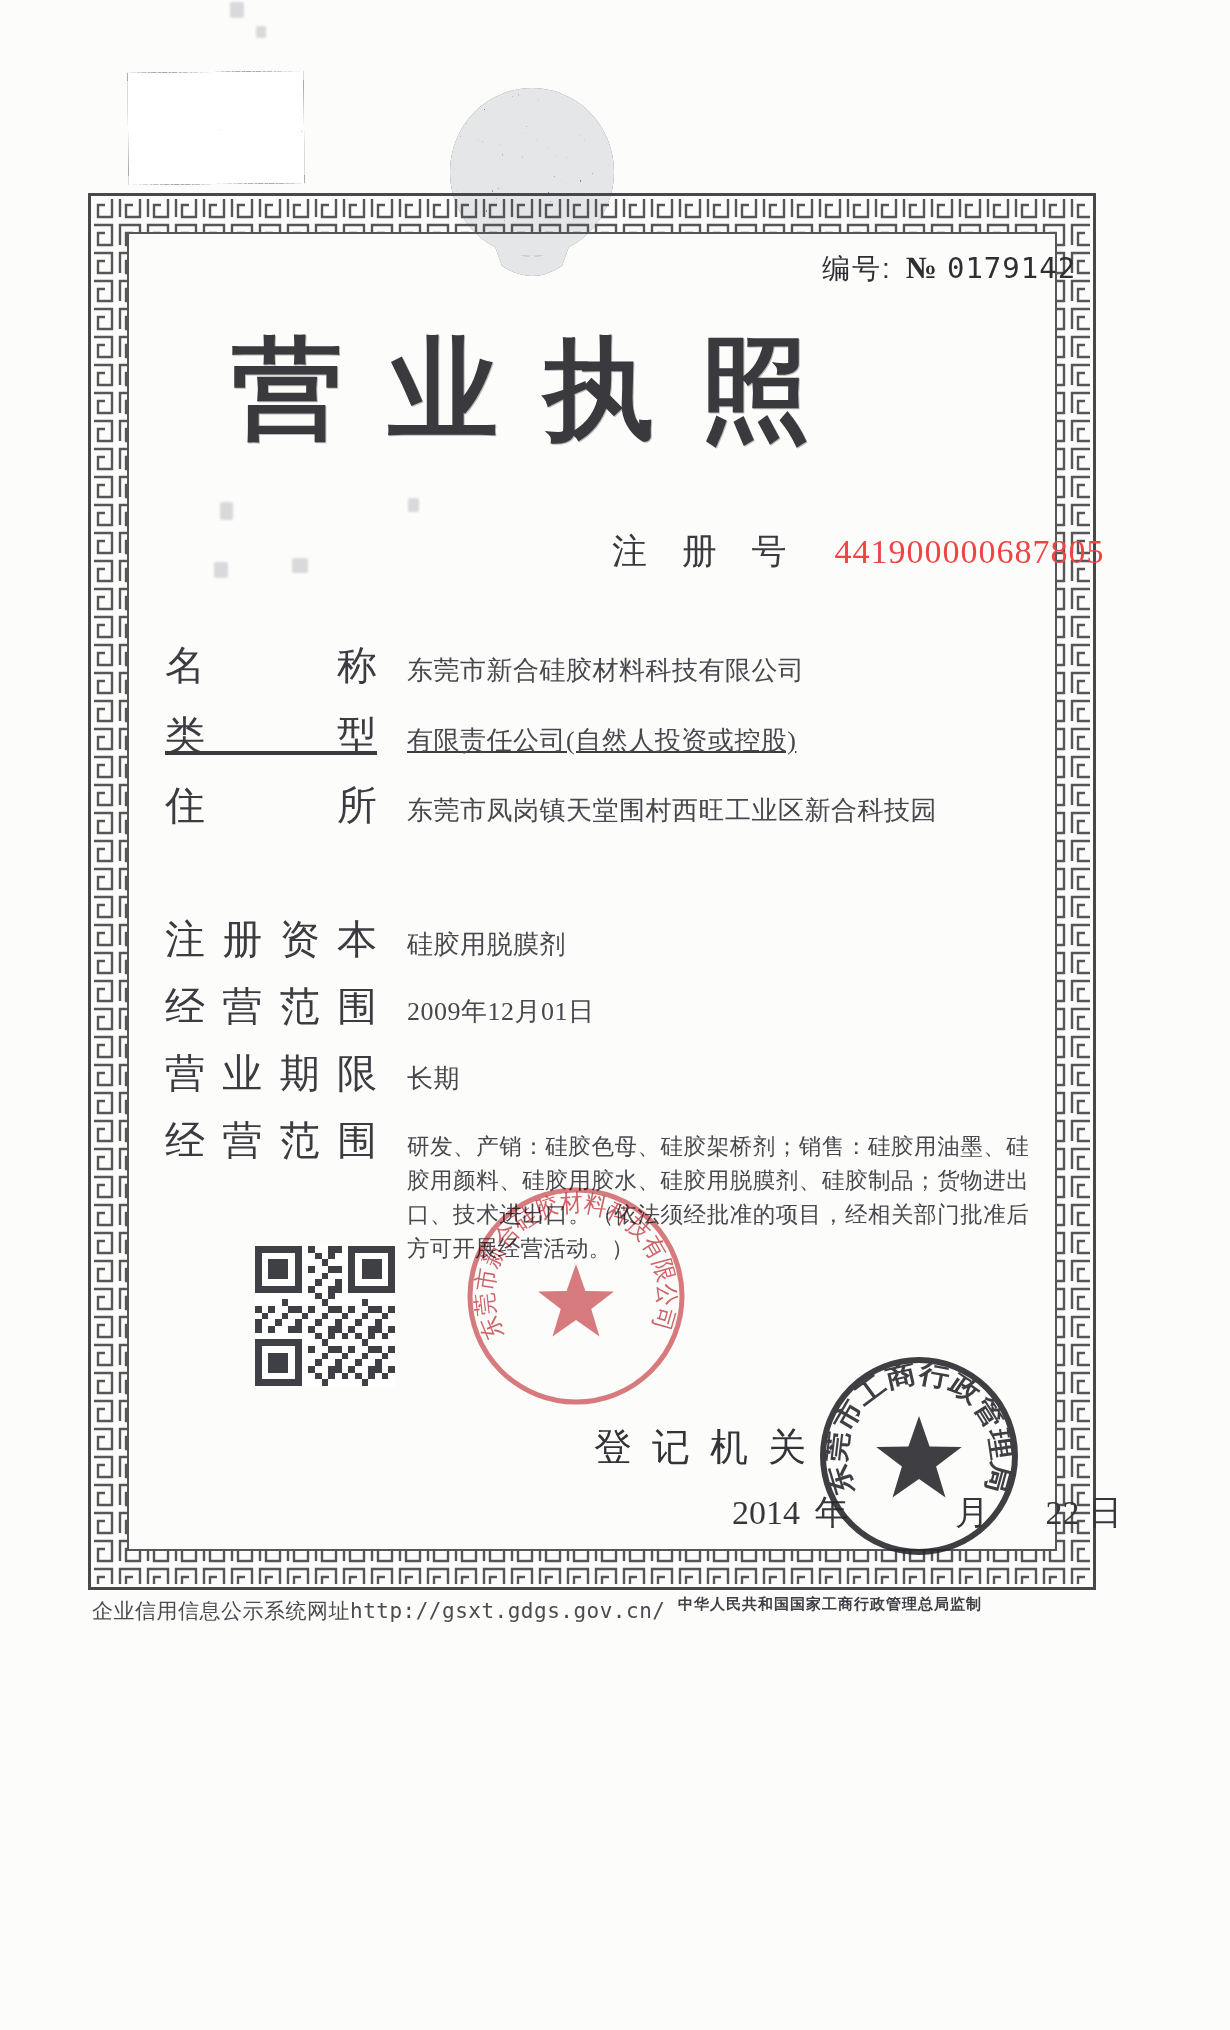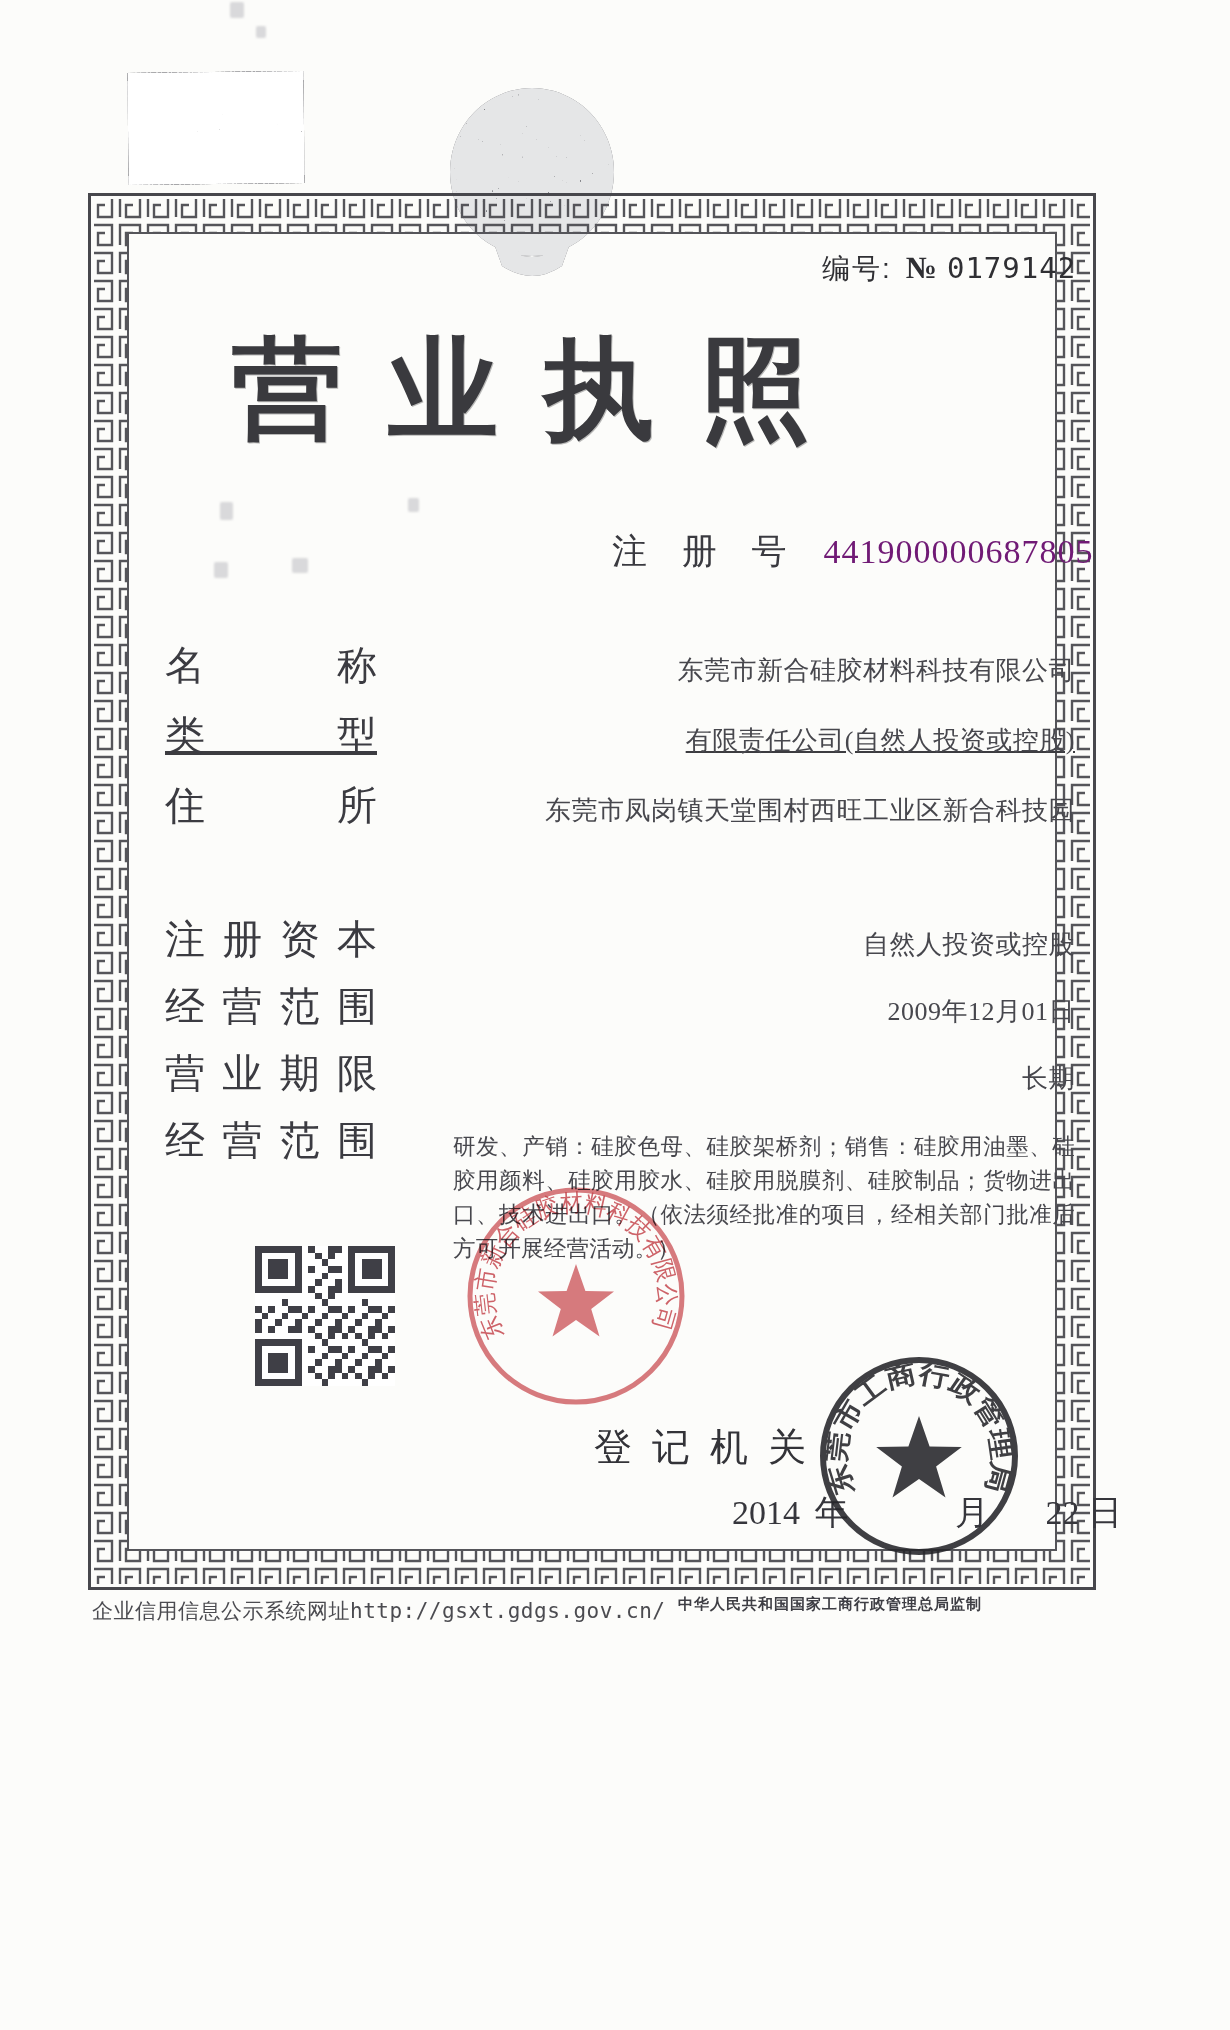--- a/index.html
+++ b/index.html
@@ -19,23 +19,23 @@
   
   .serial{left:822px;top:250px;font-size:28px;color:#2f2f33;letter-spacing:2px;white-space:nowrap;}
   .serial .nosym{font-family:"Liberation Serif",serif;font-weight:700;font-size:31px;margin:0 8px 0 14px;}
   .serial .num{font-family:"DejaVu Sans Mono",monospace;font-size:29px;letter-spacing:1px;}
 
   .title{left:212px;top:316px;width:640px;font-size:110px;font-weight:800;color:#3a3a3e;
          letter-spacing:46px;white-space:nowrap;text-shadow:1px 1px 0 rgba(60,60,60,.35);margin-left:20px;}
 
   .regno{left:612px;top:528px;display:flex;align-items:baseline;white-space:nowrap;}
   .regno .lab{font-size:35px;letter-spacing:13px;color:#3a3a40;font-family:"Liberation Serif",serif;}
-  .regno .val{font-size:34px;margin-left:24px;color:#701a75;font-family:"Liberation Serif",serif;letter-spacing:1px;}
-
-  .row{position:absolute;left:165px;width:910px;display:flex;align-items:baseline;justify-content:space-between;}
+  .regno .val{font-size:34px;margin-left:35px;color:#ef4444;font-family:"Liberation Serif",serif;letter-spacing:1px;}
+
+  .row{position:absolute;left:165px;width:910px;display:flex;align-items:baseline;}
   .row .lab{width:212px;flex:0 0 212px;font-size:40px;color:#3b3b41;font-family:"Liberation Serif",serif;
             text-align:justify;text-align-last:justify;}
   .row .val{margin-left:30px;font-size:26px;color:#47474d;font-family:"Liberation Serif",serif;letter-spacing:.5px;}
   .row.scope .val{font-size:22.5px;width:622px;line-height:34px;letter-spacing:.2px;text-align:justify;}
 
   .issuer{left:594px;top:1422px;font-size:38px;letter-spacing:20px;color:#333338;font-family:"Liberation Serif",serif;white-space:nowrap;}
   .issuedate{left:732px;top:1490px;font-size:34px;color:#36363c;font-family:"Liberation Serif",serif;white-space:nowrap;}
   .issuedate .g1{margin:0 52px 0 6px;}
   .issuedate .g2{margin:0 8px 0 46px;}
 
@@ -116,21 +116,21 @@
   <div class="row" style="top:708px;text-decoration:underline;">
     <span class="lab">类型</span>
     <span class="val">有限责任公司(自然人投资或控股)</span>
   </div>
   <div class="row" style="top:778px;">
     <span class="lab">住所</span>
     <span class="val">东莞市凤岗镇天堂围村西旺工业区新合科技园</span>
   </div>
   <div class="row" style="top:912px;">
     <span class="lab">注册资本</span>
-    <span class="val">自然人投资或控股</span>
+    <span class="val">硅胶用脱膜剂</span>
   </div>
   <div class="row" style="top:979px;">
     <span class="lab">经营范围</span>
     <span class="val">2009年12月01日</span>
   </div>
   <div class="row scope" style="top:1113px;">
     <span class="lab">经营范围</span>
     <span class="val">研发、产销：硅胶色母、硅胶架桥剂；销售：硅胶用油墨、硅胶用颜料、硅胶用胶水、硅胶用脱膜剂、硅胶制品；货物进出口、技术进出口。（依法须经批准的项目，经相关部门批准后方可开展经营活动。）</span>
   </div>
   <div class="row" style="top:1046px;">

